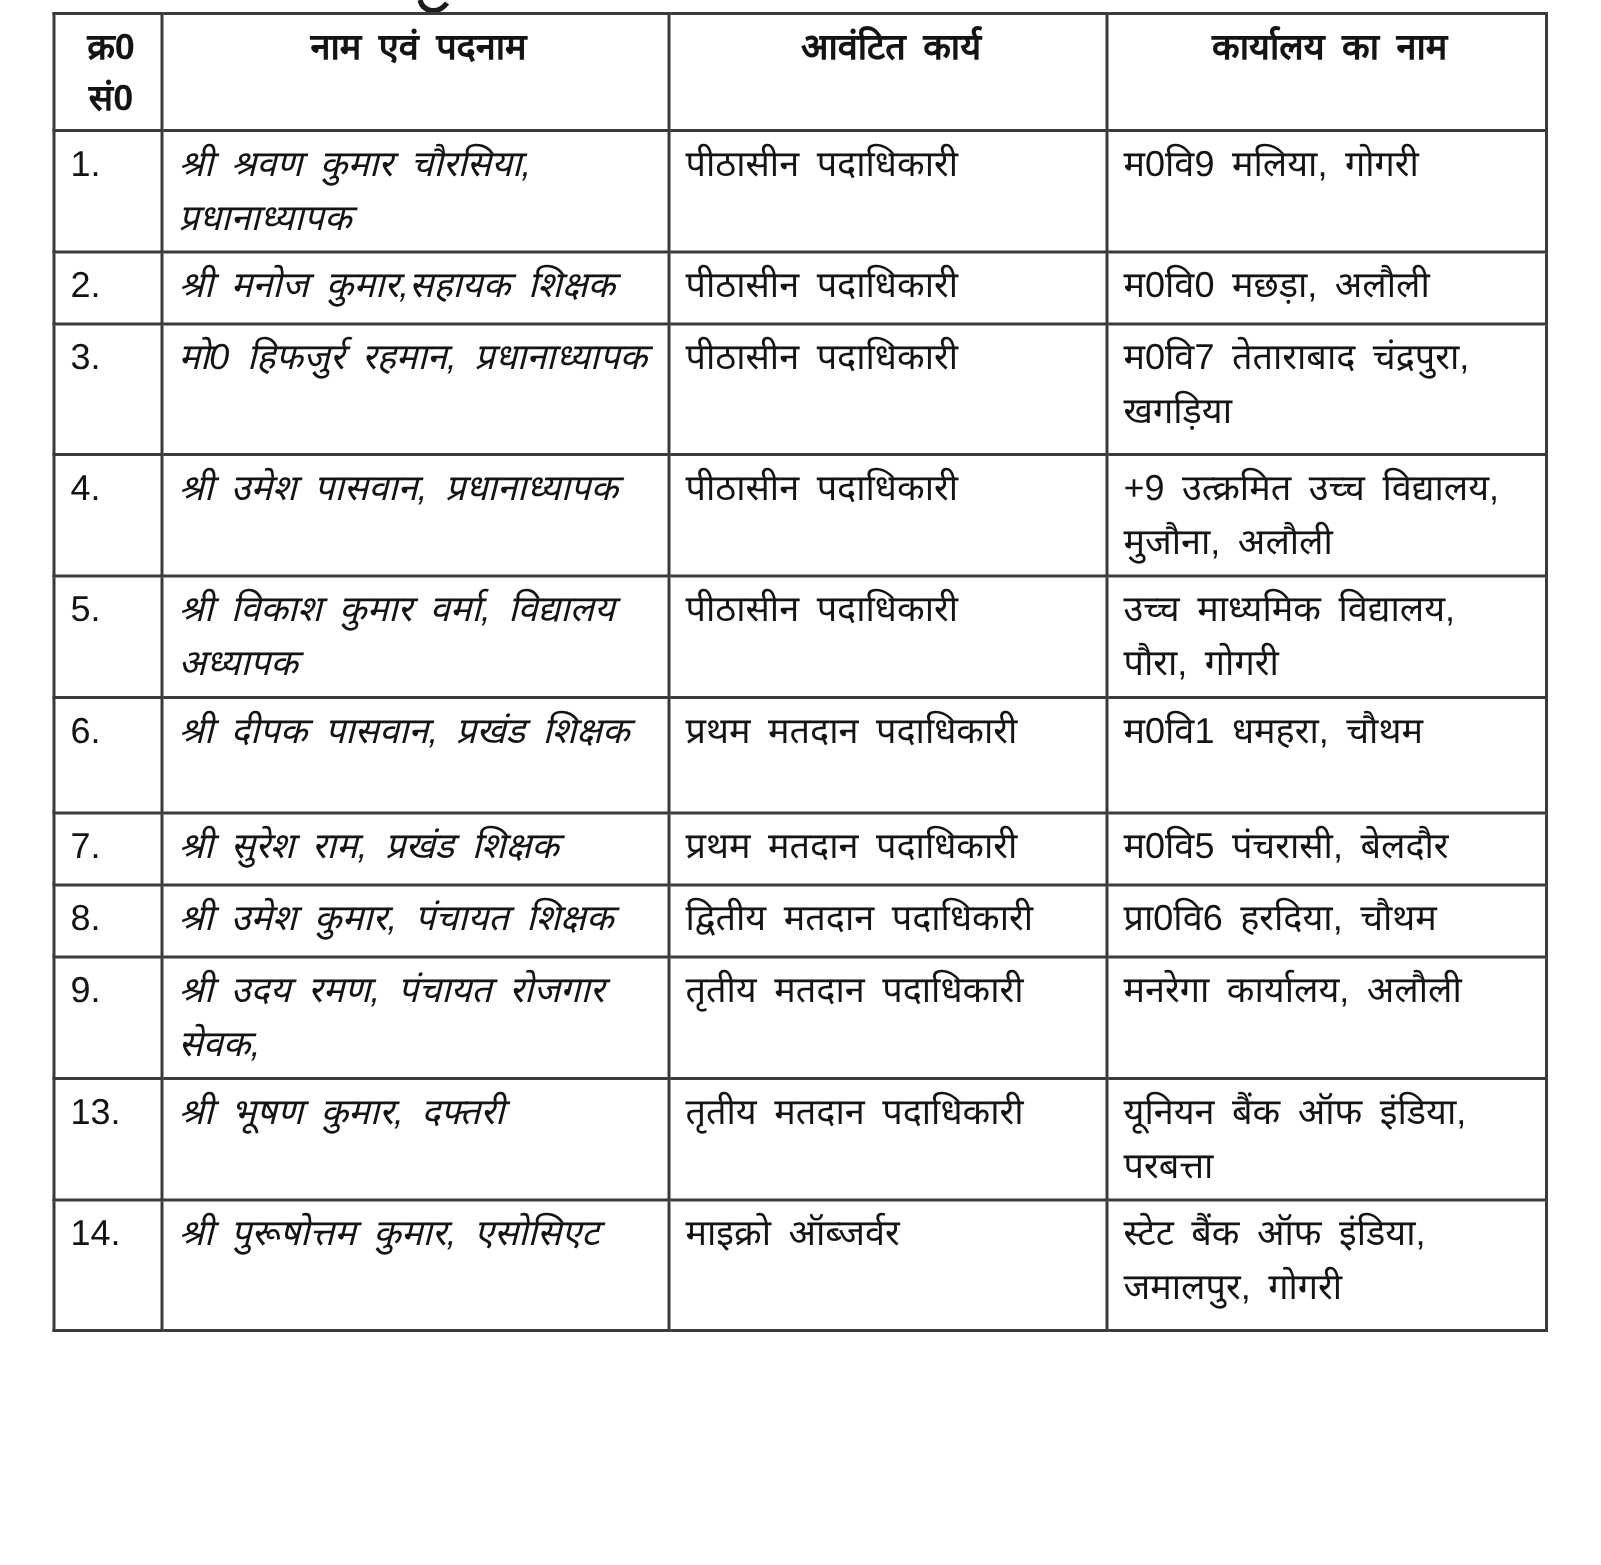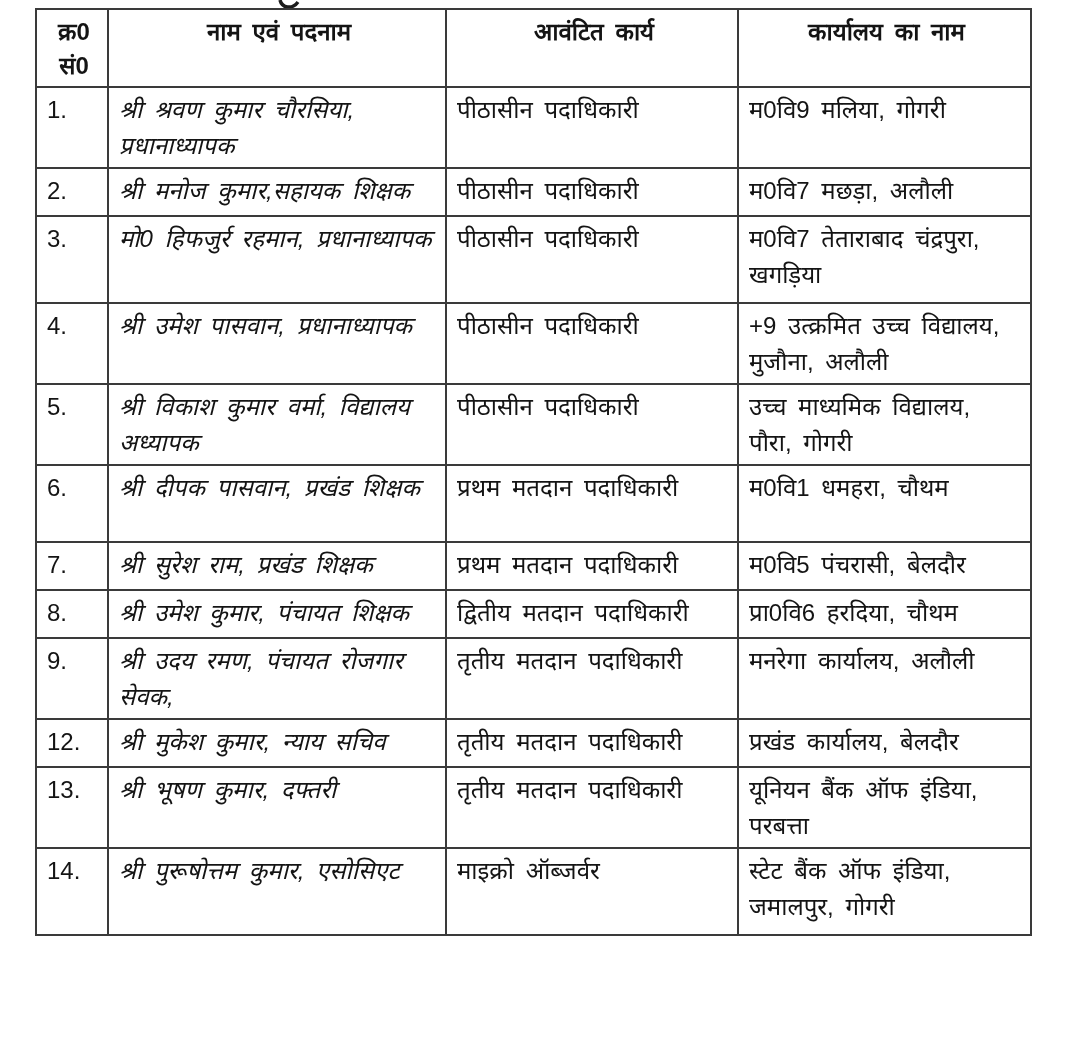--- a/index.html
+++ b/index.html
@@ -92,21 +92,21 @@
       <tr class="h77">
         <td class="serial-cell">1.</td>
         <td class="name-cell">श्री श्रवण कुमार चौरसिया, प्रधानाध्यापक</td>
         <td class="duty-cell">पीठासीन पदाधिकारी</td>
         <td class="office-cell">म0वि9 मलिया, गोगरी</td>
       </tr>
       <tr class="h48">
         <td class="serial-cell">2.</td>
         <td class="name-cell">श्री मनोज कुमार,सहायक शिक्षक</td>
         <td class="duty-cell">पीठासीन पदाधिकारी</td>
-        <td class="office-cell">म0वि7 मछड़ा, अलौली</td>
+        <td class="office-cell">म0वि0 मछड़ा, अलौली</td>
       </tr>
       <tr class="h87">
         <td class="serial-cell">3.</td>
         <td class="name-cell">मो0 हिफजुर्र रहमान, प्रधानाध्यापक</td>
         <td class="duty-cell">पीठासीन पदाधिकारी</td>
         <td class="office-cell">म0वि7 तेताराबाद चंद्रपुरा, खगड़िया</td>
       </tr>
       <tr class="h68">
         <td class="serial-cell">4.</td>
         <td class="name-cell">श्री उमेश पासवान, प्रधानाध्यापक</td>
@@ -136,26 +136,20 @@
         <td class="name-cell">श्री उमेश कुमार, पंचायत शिक्षक</td>
         <td class="duty-cell">द्वितीय मतदान पदाधिकारी</td>
         <td class="office-cell">प्रा0वि6 हरदिया, चौथम</td>
       </tr>
       <tr class="h77">
         <td class="serial-cell">9.</td>
         <td class="name-cell">श्री उदय रमण, पंचायत रोजगार सेवक,</td>
         <td class="duty-cell">तृतीय मतदान पदाधिकारी</td>
         <td class="office-cell">मनरेगा कार्यालय, अलौली</td>
       </tr>
-      <tr class="h48">
-        <td class="serial-cell">12.</td>
-        <td class="name-cell">श्री मुकेश कुमार, न्याय सचिव</td>
-        <td class="duty-cell">तृतीय मतदान पदाधिकारी</td>
-        <td class="office-cell">प्रखंड कार्यालय, बेलदौर</td>
-      </tr>
       <tr class="h68">
         <td class="serial-cell">13.</td>
         <td class="name-cell">श्री भूषण कुमार, दफ्तरी</td>
         <td class="duty-cell">तृतीय मतदान पदाधिकारी</td>
         <td class="office-cell">यूनियन बैंक ऑफ इंडिया, परबत्ता</td>
       </tr>
       <tr class="h87">
         <td class="serial-cell">14.</td>
         <td class="name-cell">श्री पुरूषोत्तम कुमार, एसोसिएट</td>
         <td class="duty-cell">माइक्रो ऑब्जर्वर</td>

